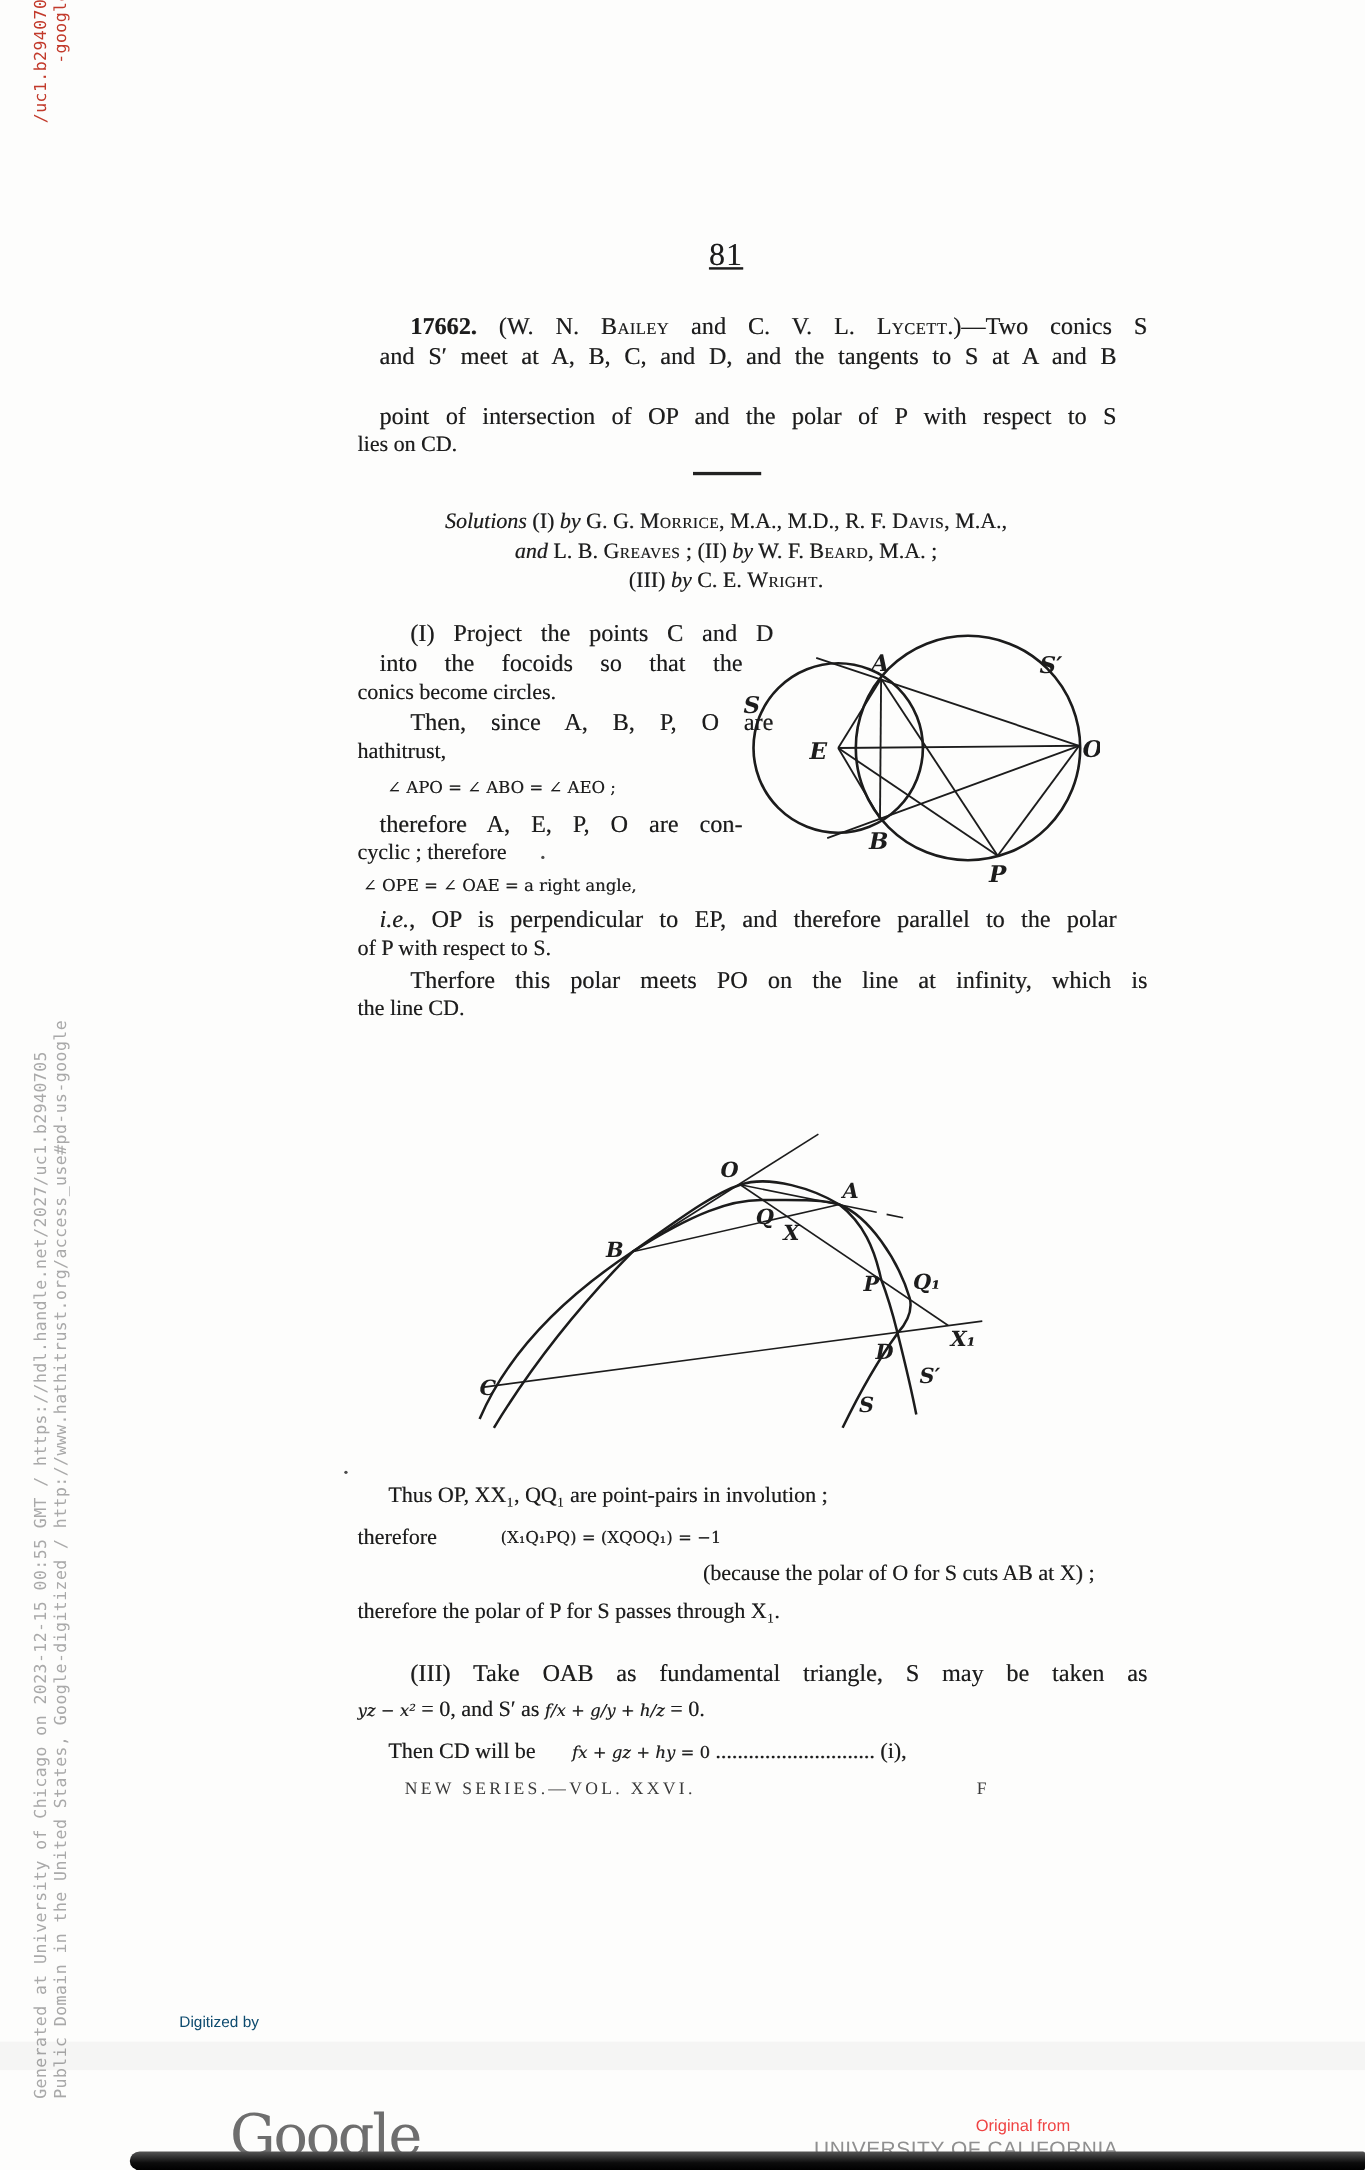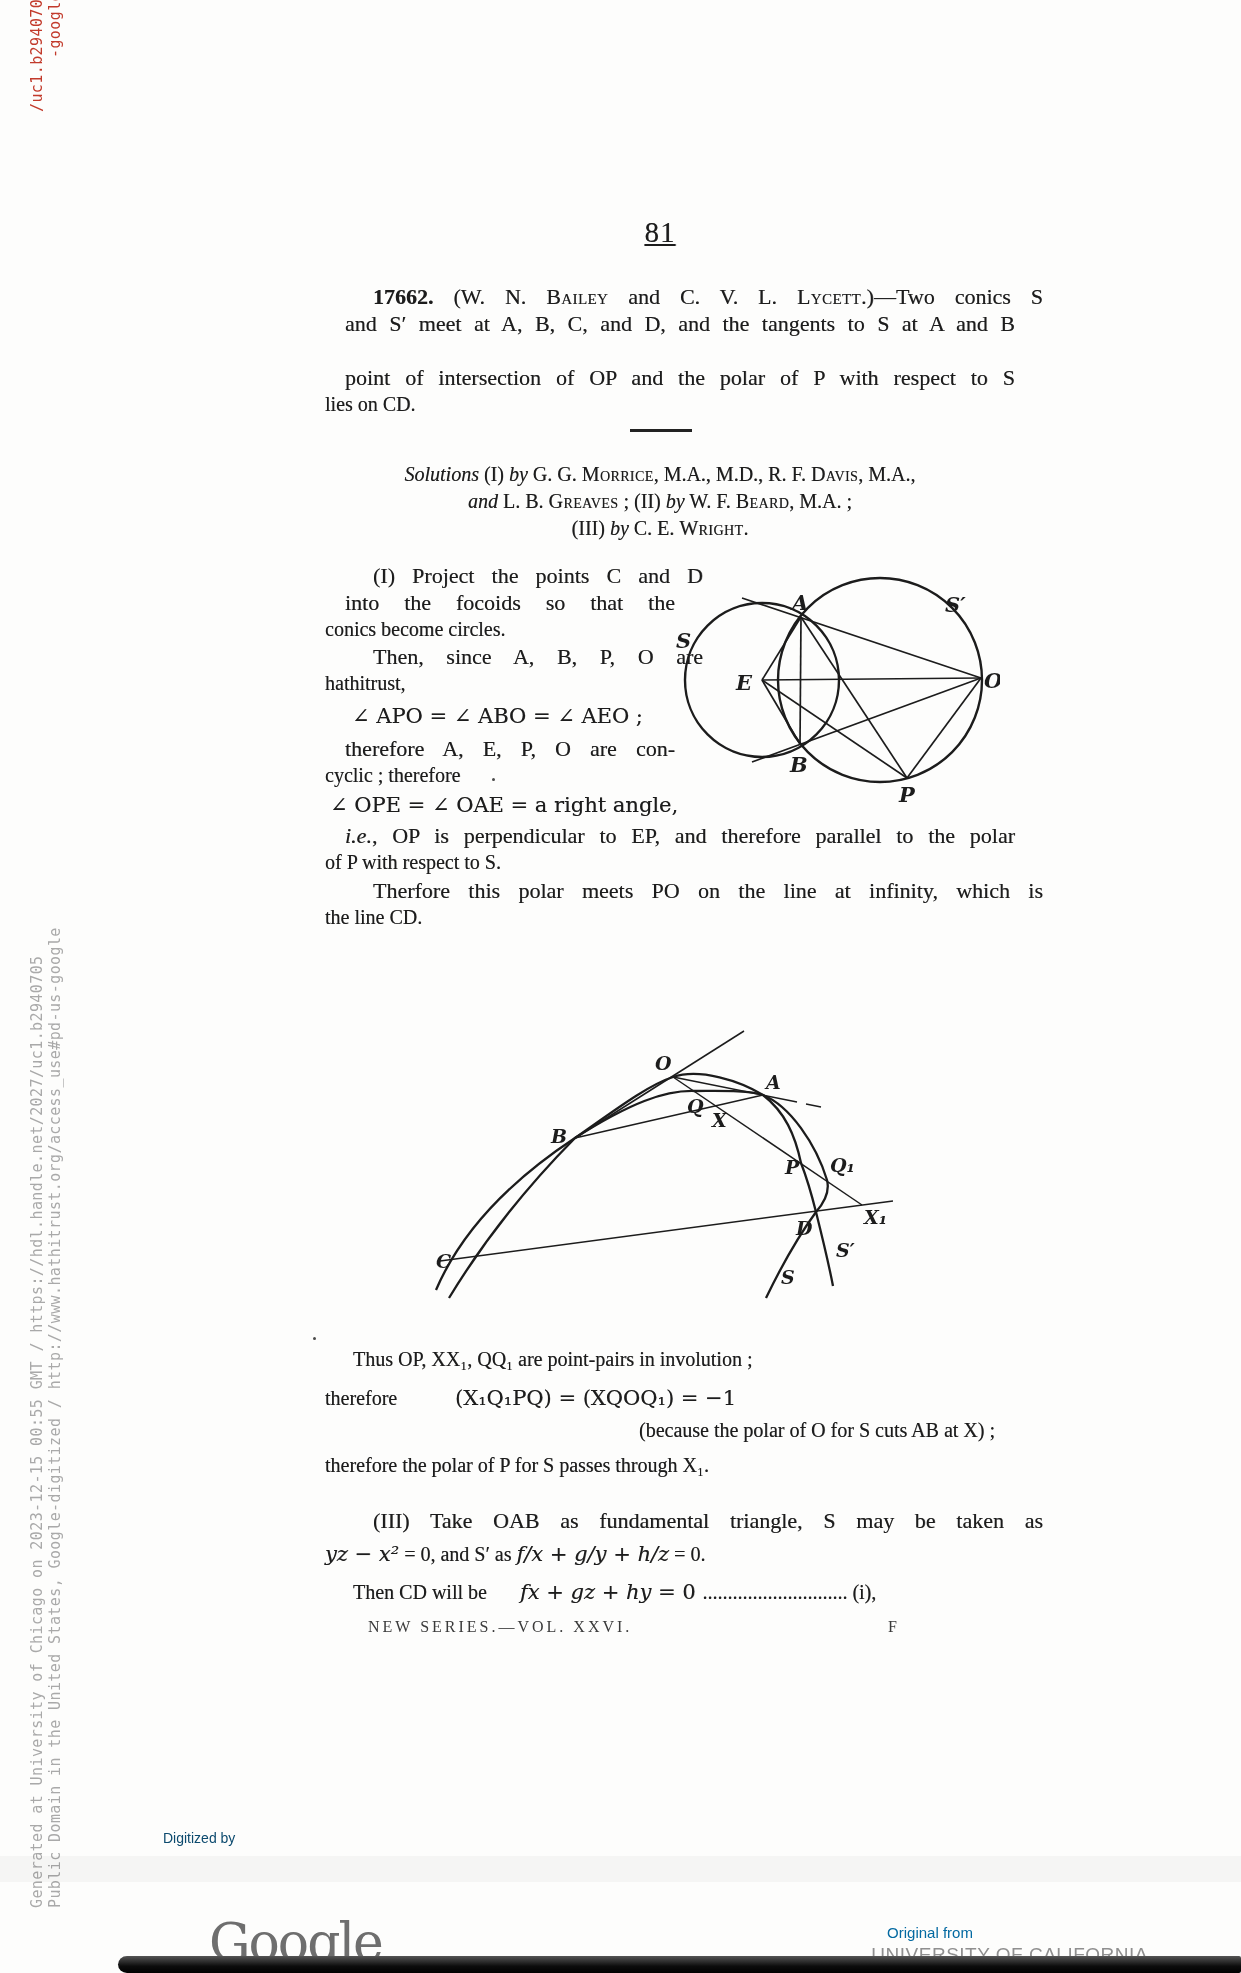--- a/index.html
+++ b/index.html
@@ -6,21 +6,21 @@
   #canvas{position:relative;width:1241px;height:1973px;background:#fdfdfc;overflow:hidden;
           font-family:"Liberation Serif","DejaVu Serif",serif;color:#1c1c1c;}
   .line{position:absolute;font-size:20px;line-height:27px;white-space:nowrap;
         text-shadow:0.3px 0 rgba(0,0,0,0.5);}
   .wrapline{position:absolute;font-size:22px;line-height:27px;white-space:normal;
         text-shadow:0.3px 0 rgba(0,0,0,0.5);margin-left:20px;}
   .just{text-align:justify;text-align-last:justify;text-justify:inter-word;white-space:normal;}
   .sc{font-variant:small-caps;letter-spacing:0.4px;text-align:center;}
   .it{font-style:italic;}
   .bold{font-weight:bold;}
-  .eq{font-family:"DejaVu Serif",serif;font-size:21px;}
+  .eq{font-family:"DejaVu Serif",serif;font-size:15px;}
   .pagenum{position:absolute;left:325px;width:670px;text-align:center;top:216px;
            font-size:29px;letter-spacing:1px;text-shadow:0.3px 0 rgba(0,0,0,0.5);text-decoration:underline;}
   .rule{position:absolute;left:630px;top:429px;width:62px;height:3px;background:#222;}
   .centerblock{position:absolute;left:325px;width:670px;text-align:center;font-size:20px;
            line-height:27px;text-shadow:0.3px 0 rgba(0,0,0,0.5);}
   .footer{position:absolute;font-size:16px;letter-spacing:3px;color:#3a3a3a;}
   .wm{position:absolute;transform:rotate(-90deg);transform-origin:0 0;white-space:nowrap;
       font-family:"DejaVu Sans Mono",monospace;font-size:15px;letter-spacing:0.4px;color:#a9a9a9;}
   .wm-red{color:#c23a2b;}
   .dot{position:absolute;width:3px;height:3px;border-radius:50%;background:#4a4a4a;}
@@ -155,17 +155,17 @@
   <div class="line" style="left:520px;top:1579px">
     <span class="it eq">fx + gz + hy</span><span class="eq"> = 0 </span><span>.............................</span><span> (i),</span>
   </div>
 
   <div class="footer" style="left:368px;top:1618px">NEW SERIES.—VOL. XXVI.</div>
   <div class="footer" style="left:888px;top:1618px;letter-spacing:0">F</div>
 
   <div class="band"></div>
   <div class="brand-sans" style="left:163px;top:1830px;font-size:14px;color:#0c4a6e">Digitized by</div>
   <div class="google-logo" style="left:209px;top:1912px">Google</div>
-  <div class="brand-sans" style="left:740px;top:1924px;width:380px;text-align:center;font-size:15px;color:#0369a1">Original from</div>
-  <div class="brand-sans" style="left:768px;top:1944px;width:380px;text-align:right;font-size:19px;letter-spacing:0.5px;color:#8f8f8f">UNIVERSITY OF CALIFORNIA</div>
+  <div class="brand-sans" style="left:740px;top:1924px;width:380px;text-align:center;font-size:15px;color:#ef4444">Original from</div>
+  <div class="brand-sans" style="left:740px;top:1944px;width:380px;text-align:left;font-size:19px;letter-spacing:0.5px;color:#8f8f8f">UNIVERSITY OF CALIFORNIA</div>
   <div class="bottombar"></div>
 
 </div>
 
 </body></html>

